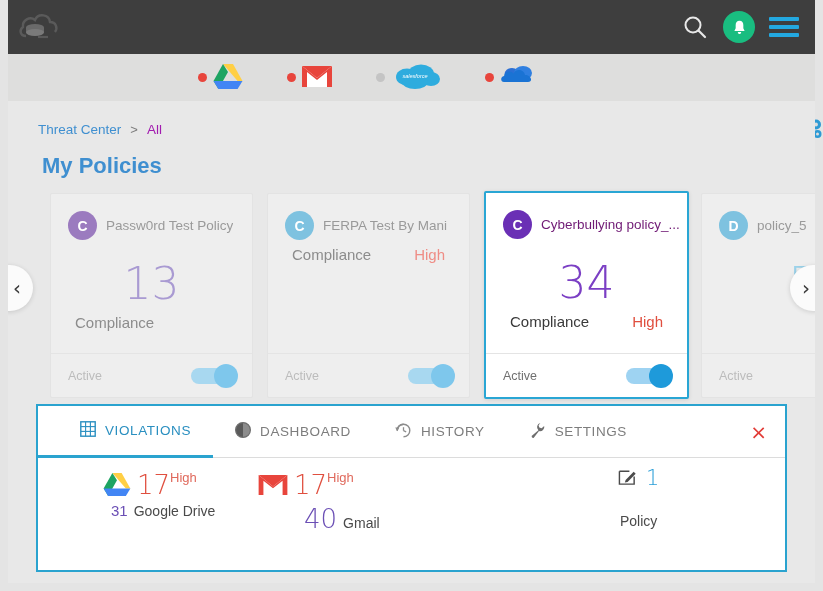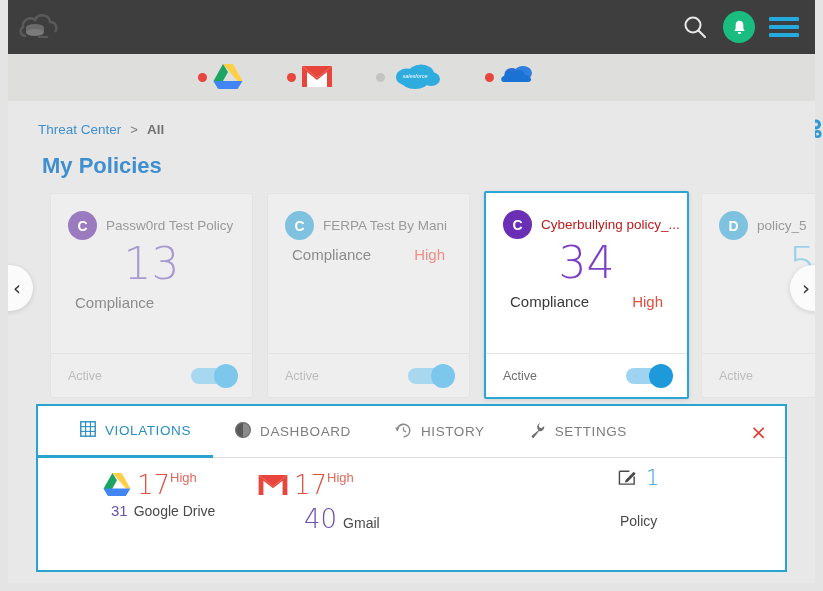--- a/index.html
+++ b/index.html
@@ -89,21 +89,21 @@
     background: #e8e8e8;
     overflow: hidden;
   }
 
   .breadcrumb {
     position: absolute; left: 30px; top: 21px;
     display: flex; align-items: center; gap: 9px; font-size: 13.5px;
   }
   .bc-link { color: #3f8fd0; cursor: pointer; }
   .bc-sep { color: #7c7c7c; font-size: 13px; }
-  .bc-cur { color: #737373; font-weight: bold; }
+  .bc-cur { color: #a21caf; }
 
   .page-title {
     position: absolute; left: 34px; top: 52px;
     font-size: 22px; color: #3f8fd0; font-weight: bold;
   }
 
   
   .carousel { position: absolute; left: 0; top: 92px; right: 0; height: 215px; }
   .card {
     position: absolute; top: 0; width: 203px; height: 205px;
@@ -119,24 +119,24 @@
   .card-head { display: flex; align-items: center; gap: 9px; padding: 17px 0 0 17px; }
   .avatar {
     width: 29px; height: 29px; border-radius: 50%; flex: none;
     color: #fff; font-size: 14px; font-weight: bold;
     display: flex; align-items: center; justify-content: center;
   }
   .card-name {
     font-size: 13.5px; color: #9a9a9a; white-space: nowrap;
     overflow: hidden; text-overflow: clip;
   }
-  .card.sel .card-name { color: #b91c1c; }
+  .card.sel .card-name { color: #701a75; }
   .card-metric {
     text-align: center; font-size: 44px; font-weight: 300;
-    line-height: 48px;
+    margin-top: 20px; line-height: 48px;
     font-family: "DejaVu Sans", sans-serif;
   }
   .card-labels {
     display: flex; justify-content: space-between;
     padding: 6px 24px 0 24px; font-size: 15px;
   }
   .lbl-compliance { color: #8c8c8c; }
   .card.sel .lbl-compliance { color: #3a3a3a; }
   .lbl-high { color: #ef8d86; }
   .card.sel .lbl-high { color: #e04f3f; }

